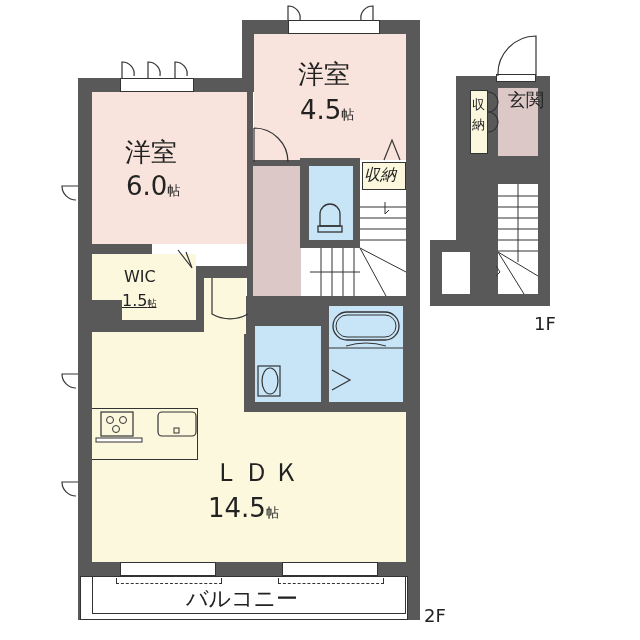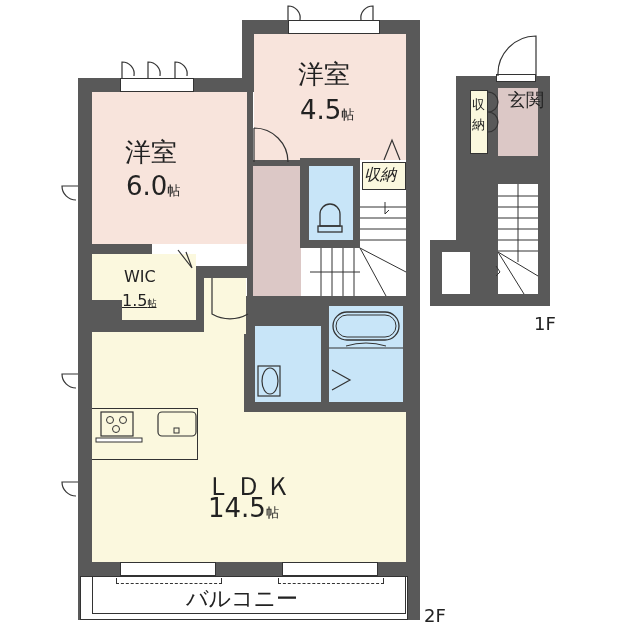--- a/index.html
+++ b/index.html
@@ -121,21 +121,21 @@
   <svg style="left:0;top:0;" width="640" height="640">
     <rect x="101" y="412" width="32" height="24" fill="none" stroke="#333" stroke-width="1.2"></rect>
     <circle cx="110" cy="420" r="3.5" fill="none" stroke="#333"></circle>
     <circle cx="123" cy="420" r="3.5" fill="none" stroke="#333"></circle>
     <circle cx="116" cy="429" r="3.5" fill="none" stroke="#333"></circle>
     <rect x="96" y="438" width="46" height="4" fill="#fff" stroke="#333" stroke-width="1"></rect>
     <rect x="158" y="412" width="38" height="24" rx="4" fill="none" stroke="#333" stroke-width="1.2"></rect>
     <rect x="174" y="428" width="5" height="5" fill="none" stroke="#333" stroke-width="1"></rect>
   </svg>
 
-  <div class="label big" style="left:206px;top:458px;letter-spacing:4px;margin-top:14px;">ＬＤＫ</div>
+  <div class="label big" style="left:214px;top:458px;letter-spacing:4px;">ＬＤＫ</div>
   <div class="label big" style="left:208px;top:494px;">
     <span>14.5</span><span class="unit">帖</span>
   </div>
 
   <svg style="left:0;top:0;" width="640" height="640">
     <path d="M78 186 h-16 a14 14 0 0 0 14 14" fill="none" stroke="#333" stroke-width="1.2"></path>
     <path d="M78 374 h-16 a14 14 0 0 0 14 14" fill="none" stroke="#333" stroke-width="1.2"></path>
     <path d="M78 482 h-16 a14 14 0 0 0 14 14" fill="none" stroke="#333" stroke-width="1.2"></path>
     <path d="M254 128 v34 M254 128 a34 34 0 0 1 34 34" fill="none" stroke="#333" stroke-width="1.2"></path>
     <path d="M212 278 v36 a36 36 0 0 0 36 0" fill="none" stroke="#333" stroke-width="1.2"></path>

